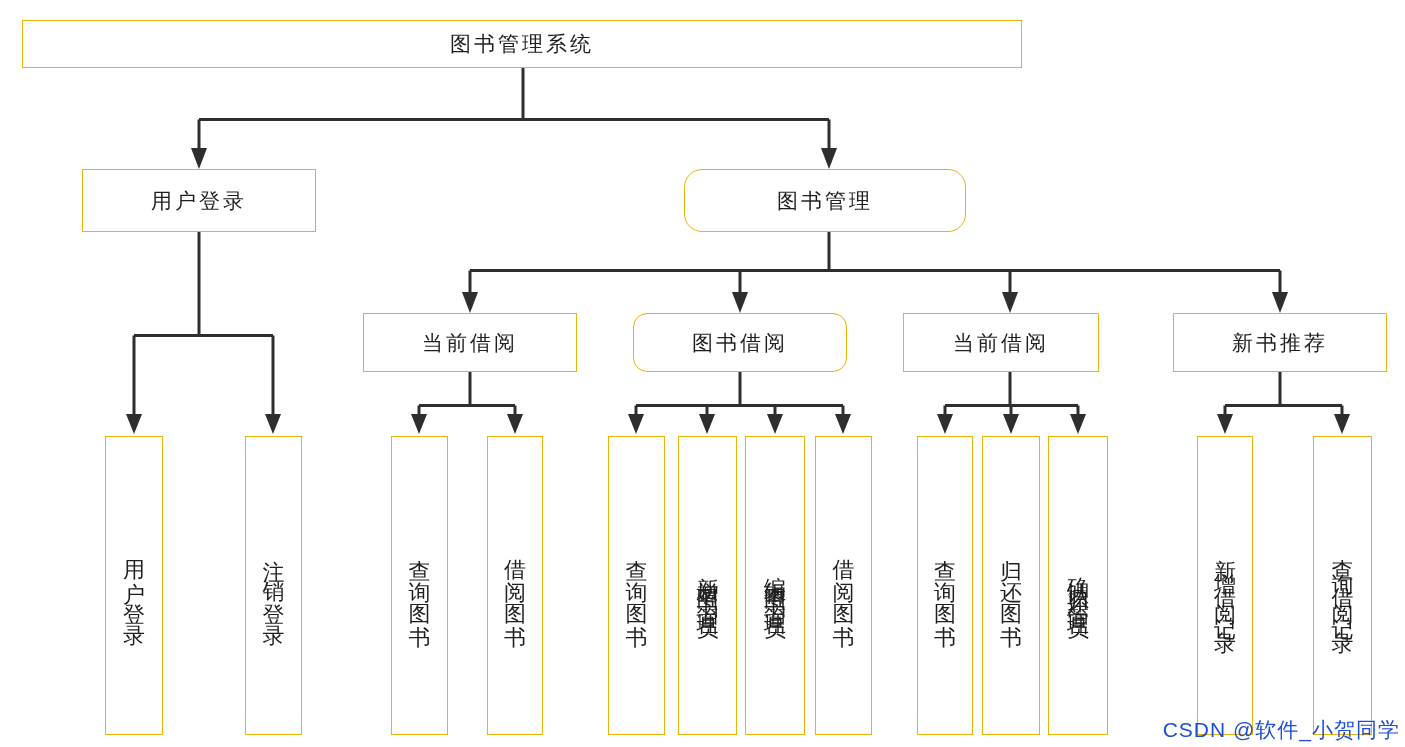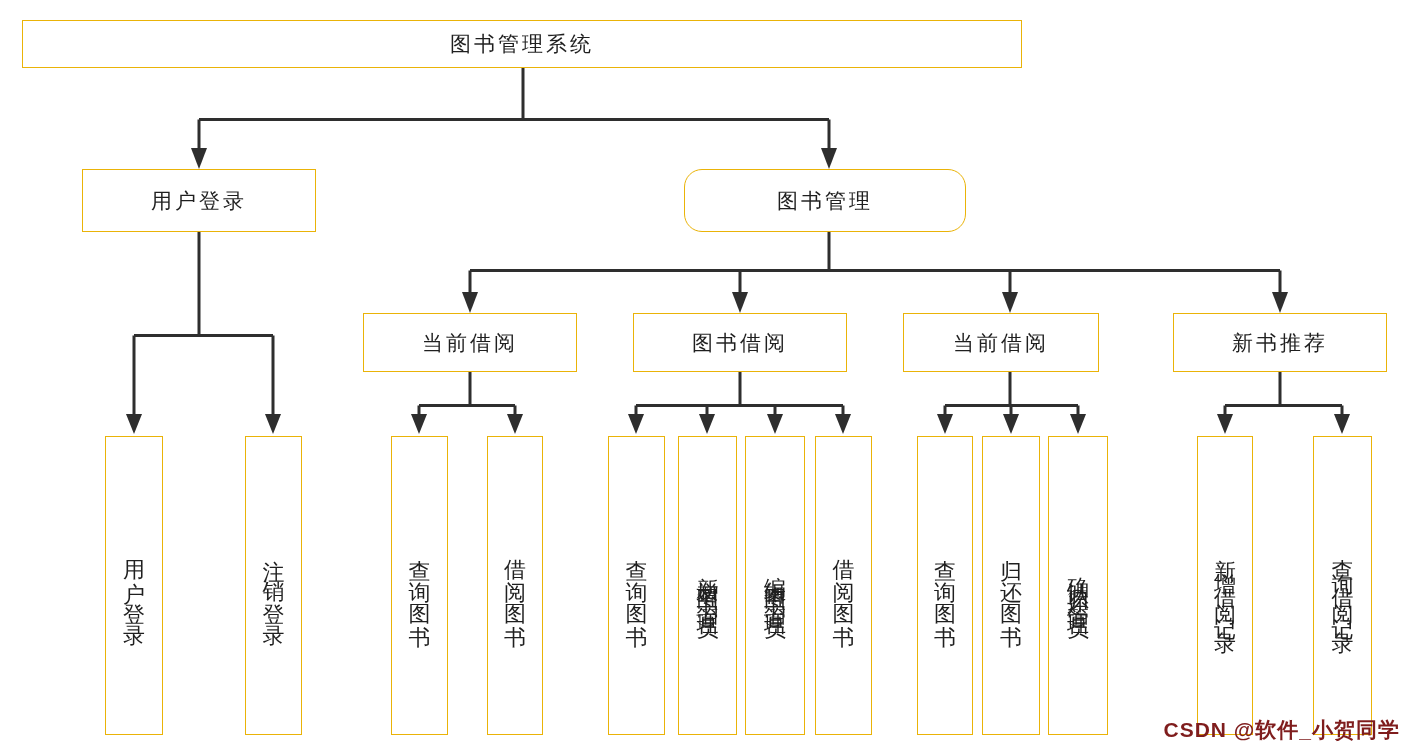--- a/index.html
+++ b/index.html
@@ -40,25 +40,24 @@
     white-space: nowrap;
   }
   .lv4 { letter-spacing: 22px; }
   .lv6 { letter-spacing: 15px; }
   .lv9 { letter-spacing: 6px; }
   #watermark {
     position: absolute;
     right: 5px;
     bottom: 3px;
     font-size: 21px;
-    color: #7f1d1d;
+    color: #1d4ed8;
     letter-spacing: 1px;
     z-index: 5;
     white-space: nowrap;
-    font-weight: bold;
   }
 </style>
 </head>
 <body>
 
 <div id="canvas">
 
   <svg id="edges" viewBox="0 0 1405 747" xmlns="http://www.w3.org/2000/svg">
     <g stroke="#2e2e2e" stroke-width="3" fill="none">
 
@@ -98,21 +97,21 @@
       <polygon points="1334,414 1350,414 1342,434"></polygon>
     </g>
   </svg>
 
   <div class="box hnode" style="left:22px; top:20px; width:1000px; height:48px;">图书管理系统</div>
 
   <div class="box hnode" style="left:82px; top:169px; width:234px; height:63px;">用户登录</div>
   <div class="box hnode" style="left:684px; top:169px; width:282px; height:63px;border-radius:18px;">图书管理</div>
 
   <div class="box hnode" style="left:363px; top:313px; width:214px; height:59px;">当前借阅</div>
-  <div class="box hnode" style="left:633px; top:313px; width:214px; height:59px;">图书借阅</div>
+  <div class="box hnode" style="left:633px; top:313px; width:214px; height:59px;border-radius:14px;">图书借阅</div>
   <div class="box hnode" style="left:903px; top:313px; width:196px; height:59px;">当前借阅</div>
   <div class="box hnode" style="left:1173px; top:313px; width:214px; height:59px;">新书推荐</div>
 
   <div class="box" style="left:105px; top:436px; width:58px; height:299px;">
     <span class="vtext lv4">用户登录</span>
   </div>
   <div class="box" style="left:245px; top:436px; width:57px; height:299px;">
     <span class="vtext lv4">注销登录</span>
   </div>
 

